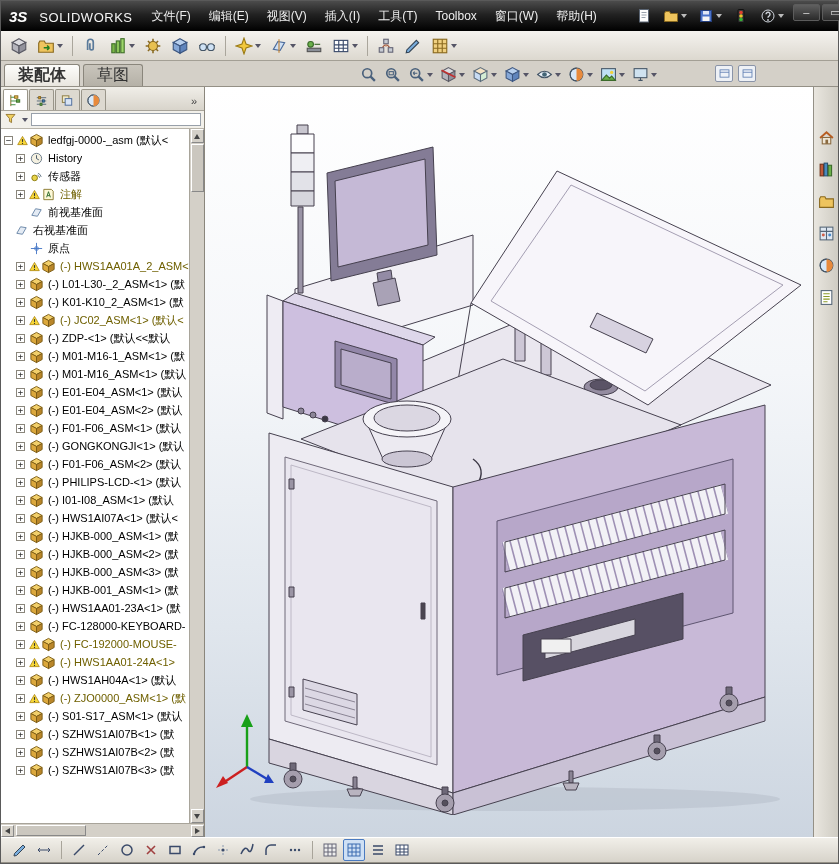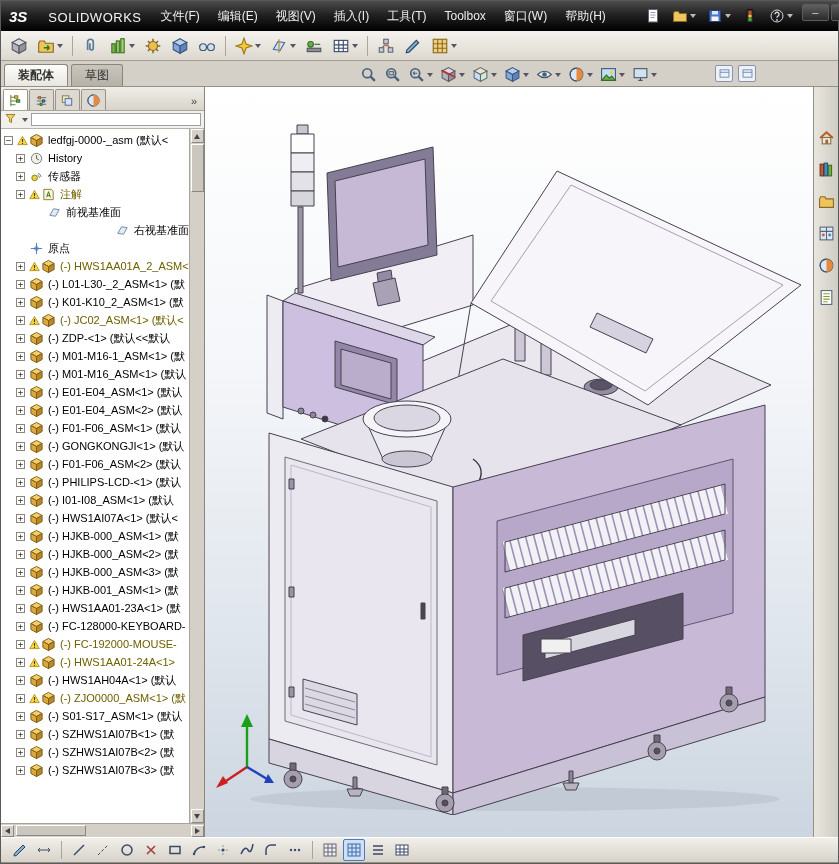--- a/index.html
+++ b/index.html
@@ -2,41 +2,41 @@
 <html><head>
 <meta charset="utf-8">
 <style>
   *{margin:0;padding:0;box-sizing:border-box}
   html,body{width:839px;height:864px;overflow:hidden}
   body{font-family:"Liberation Sans","DejaVu Sans",sans-serif;background:#d4d0c8;-webkit-font-smoothing:antialiased}
   .app{width:839px;height:864px;display:flex;flex-direction:column;border:1px solid #5a5a5a;background:#d4d0c8}
 
   
   .titlebar{height:30px;flex:none;background:linear-gradient(#4c4c4c,#222 45%,#000);display:flex;align-items:center;color:#eee}
-  .logo{display:flex;align-items:baseline;gap:21px;padding:0 10px 0 8px;flex:none}
+  .logo{display:flex;align-items:baseline;gap:12px;padding:0 10px 0 8px;flex:none}
   .logo-3s{font-style:italic;font-weight:bold;font-size:15px;color:#fff}
   .logo-sw{font-weight:normal;font-size:13px;letter-spacing:.5px;color:#f4f4f4}
   .menus{display:flex;font-size:12px}
   .menu-item{padding:4px 9px;line-height:30px;cursor:default;white-space:nowrap}
   .quick-tools{display:flex;align-items:center;margin-left:26px;gap:3px}
   .qt-btn{display:flex;align-items:center;padding:2px 3px;border:1px solid transparent;border-radius:2px}
   .dd{width:0;height:0;border-left:3px solid transparent;border-right:3px solid transparent;border-top:4px solid #556;margin-left:2px}
   .dd.light{border-top-color:#bbb}
   .win-btns{margin-left:auto;display:flex;gap:2px;padding:0 5px;align-self:flex-start;margin-top:3px}
   .win-btn{width:27px;height:17px;display:flex;align-items:center;justify-content:center;color:#ddd;font-size:11px;line-height:1;
     border:1px solid #5c5c5c;border-radius:2px;background:linear-gradient(#606060,#2a2a2a)}
 
   
   .toolbar2{height:30px;flex:none;background:linear-gradient(#f5f3ef,#dcd8cf);border-bottom:1px solid #a39f95;display:flex;align-items:center;padding:0 6px;gap:3px}
   .tb-btn{display:flex;align-items:center;padding:2px;border:1px solid transparent;border-radius:2px}
   .tb-sep{width:1px;height:20px;background:#aaa69c;margin:0 3px}
 
   
   .tabrow{height:26px;flex:none;background:#d4d0c8;border-bottom:1px solid #949086;display:flex;align-items:flex-end;position:relative}
-  .cmd-tab{height:22px;line-height:20px;padding:0 13px;font-size:12px;color:#333;border:1px solid #8a867c;border-bottom:none;margin-left:3px;
+  .cmd-tab{height:22px;line-height:20px;padding:0 13px;font-size:16px;color:#333;border:1px solid #8a867c;border-bottom:none;margin-left:3px;
     border-radius:3px 3px 0 0;background:linear-gradient(#c9c5bc,#b5b1a7)}
   .cmd-tab.active{background:linear-gradient(#fdfdfb,#e9e6df);font-weight:bold}
   .headsup{position:absolute;left:356px;top:2px;display:flex;align-items:center;gap:1px}
   .hu-btn{display:flex;align-items:center;padding:2px;border:1px solid transparent;border-radius:2px}
   .corner-btns{position:absolute;left:714px;top:4px;display:flex;gap:5px}
   .pane-btn{width:18px;height:17px;border:1px solid #8a94a8;background:#eef1f6;display:flex;align-items:center;justify-content:center;border-radius:2px}
 
   
   .main{flex:1;display:flex;min-height:0}
 
@@ -508,30 +508,30 @@
                 </svg>
               </span>
               <span class="t-icon">
                 <svg viewBox="0 0 16 16" width="15" height="15" aria-hidden="true">
                   <path d="M3 2.5h8l2 2v9H3z" fill="#fdf8d8" stroke="#8a7a30"></path>
                   <path d="M6 11l2-6 2 6M6.7 9.2h2.6" stroke="#2a6a2a" fill="none"></path>
                 </svg>
               </span>
               <span class="t-label">注解</span>
             </div>
-            <div class="tree-row" style="padding-left: 25px; margin-left: 8px;">
+            <div class="tree-row" style="padding-left: 15px;">
               <span class="exp-sp"></span>
               <span class="t-icon">
                 <svg viewBox="0 0 16 16" width="15" height="15" aria-hidden="true">
                   <polygon points="3,11 7,4 13,5 9,12" fill="#dfe8f2" fill-opacity="0.85" stroke="#6a86a8"></polygon>
                 </svg>
               </span>
               <span class="t-label">前视基准面</span>
             </div>
-            <div class="tree-row" style=" justify-content: flex-end;">
+            <div class="tree-row" style="">
               <span class="exp-sp"></span>
               <span class="t-icon">
                 <svg viewBox="0 0 16 16" width="15" height="15" aria-hidden="true">
                   <polygon points="3,11 7,4 13,5 9,12" fill="#dfe8f2" fill-opacity="0.85" stroke="#6a86a8"></polygon>
                 </svg>
               </span>
               <span class="t-label">右视基准面</span>
             </div>
             <div class="tree-row" style="padding-left: 15px;">
               <span class="exp-sp"></span>

